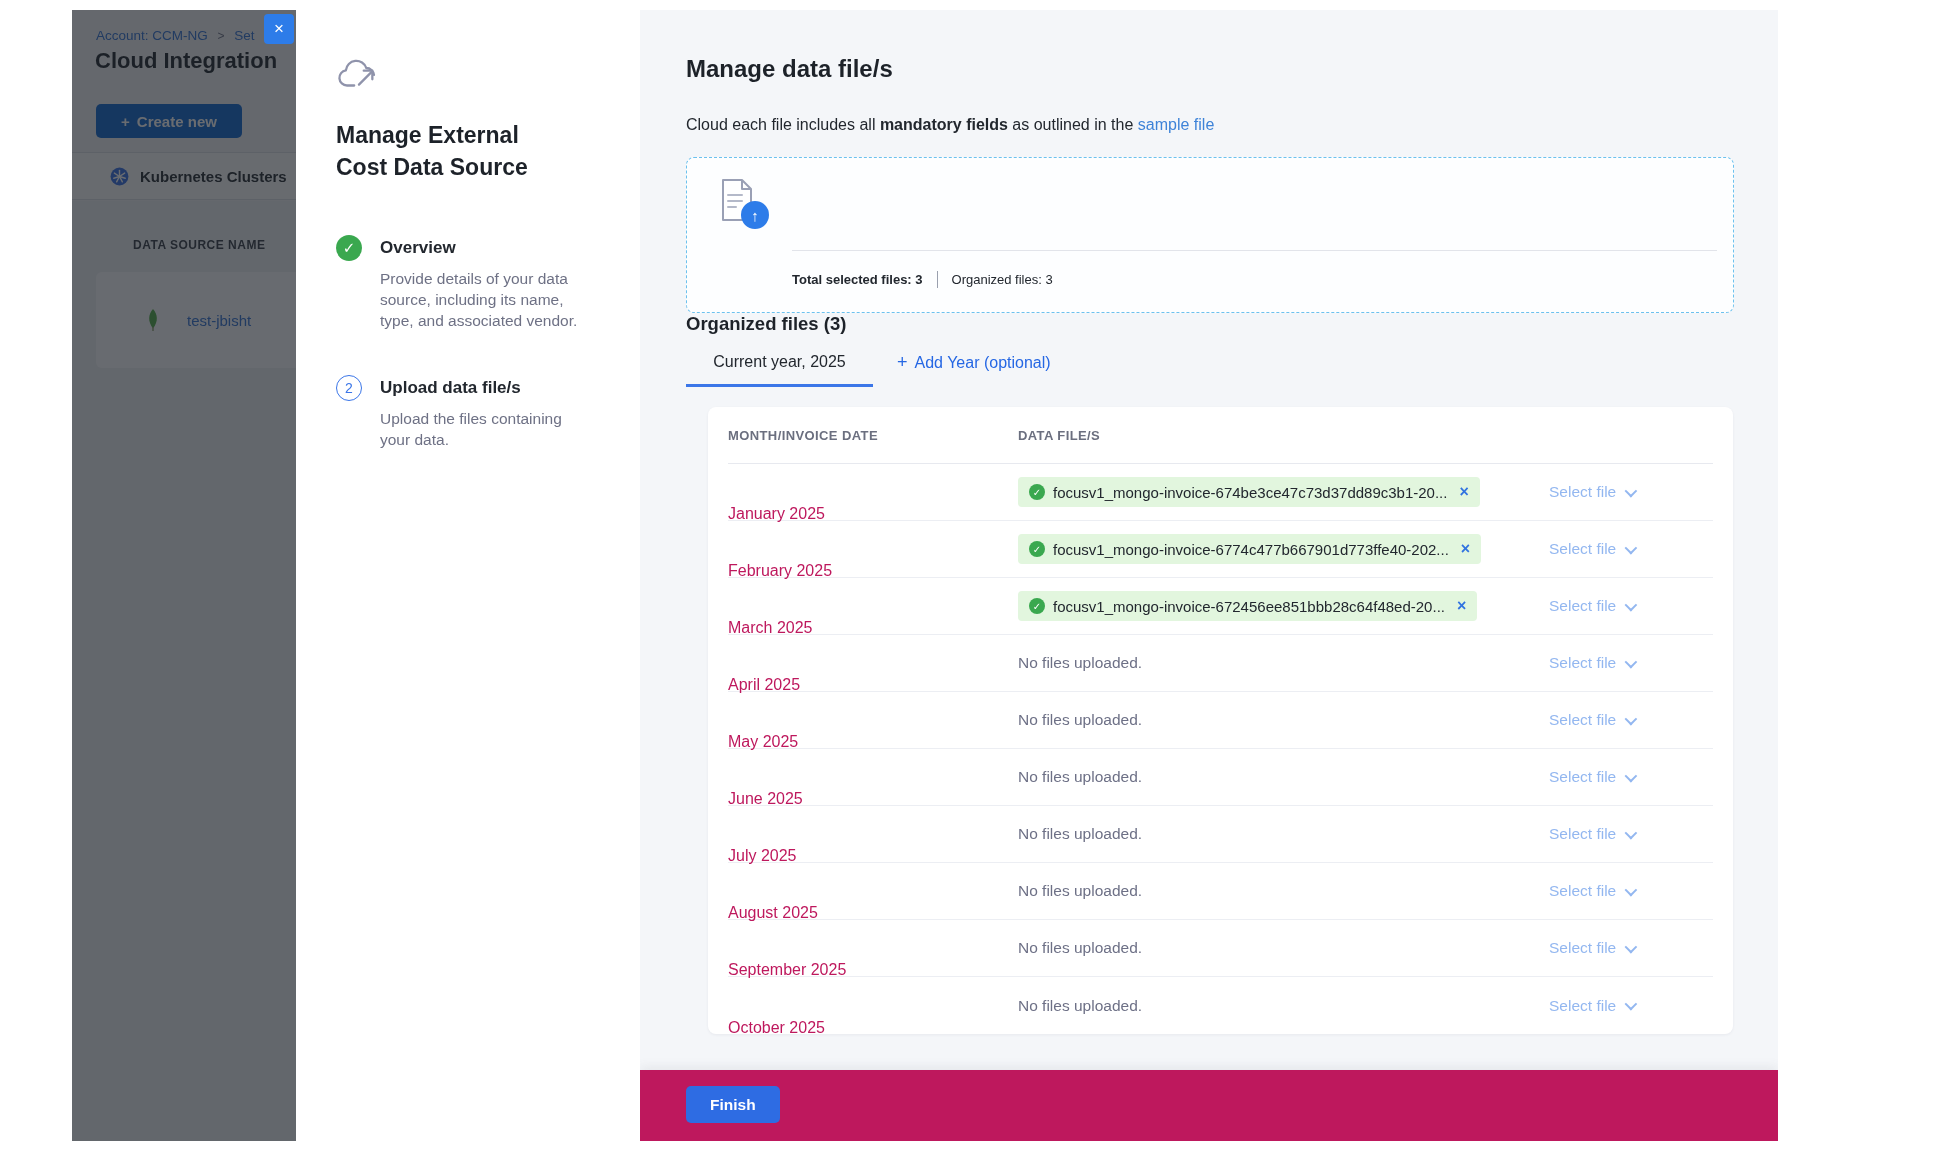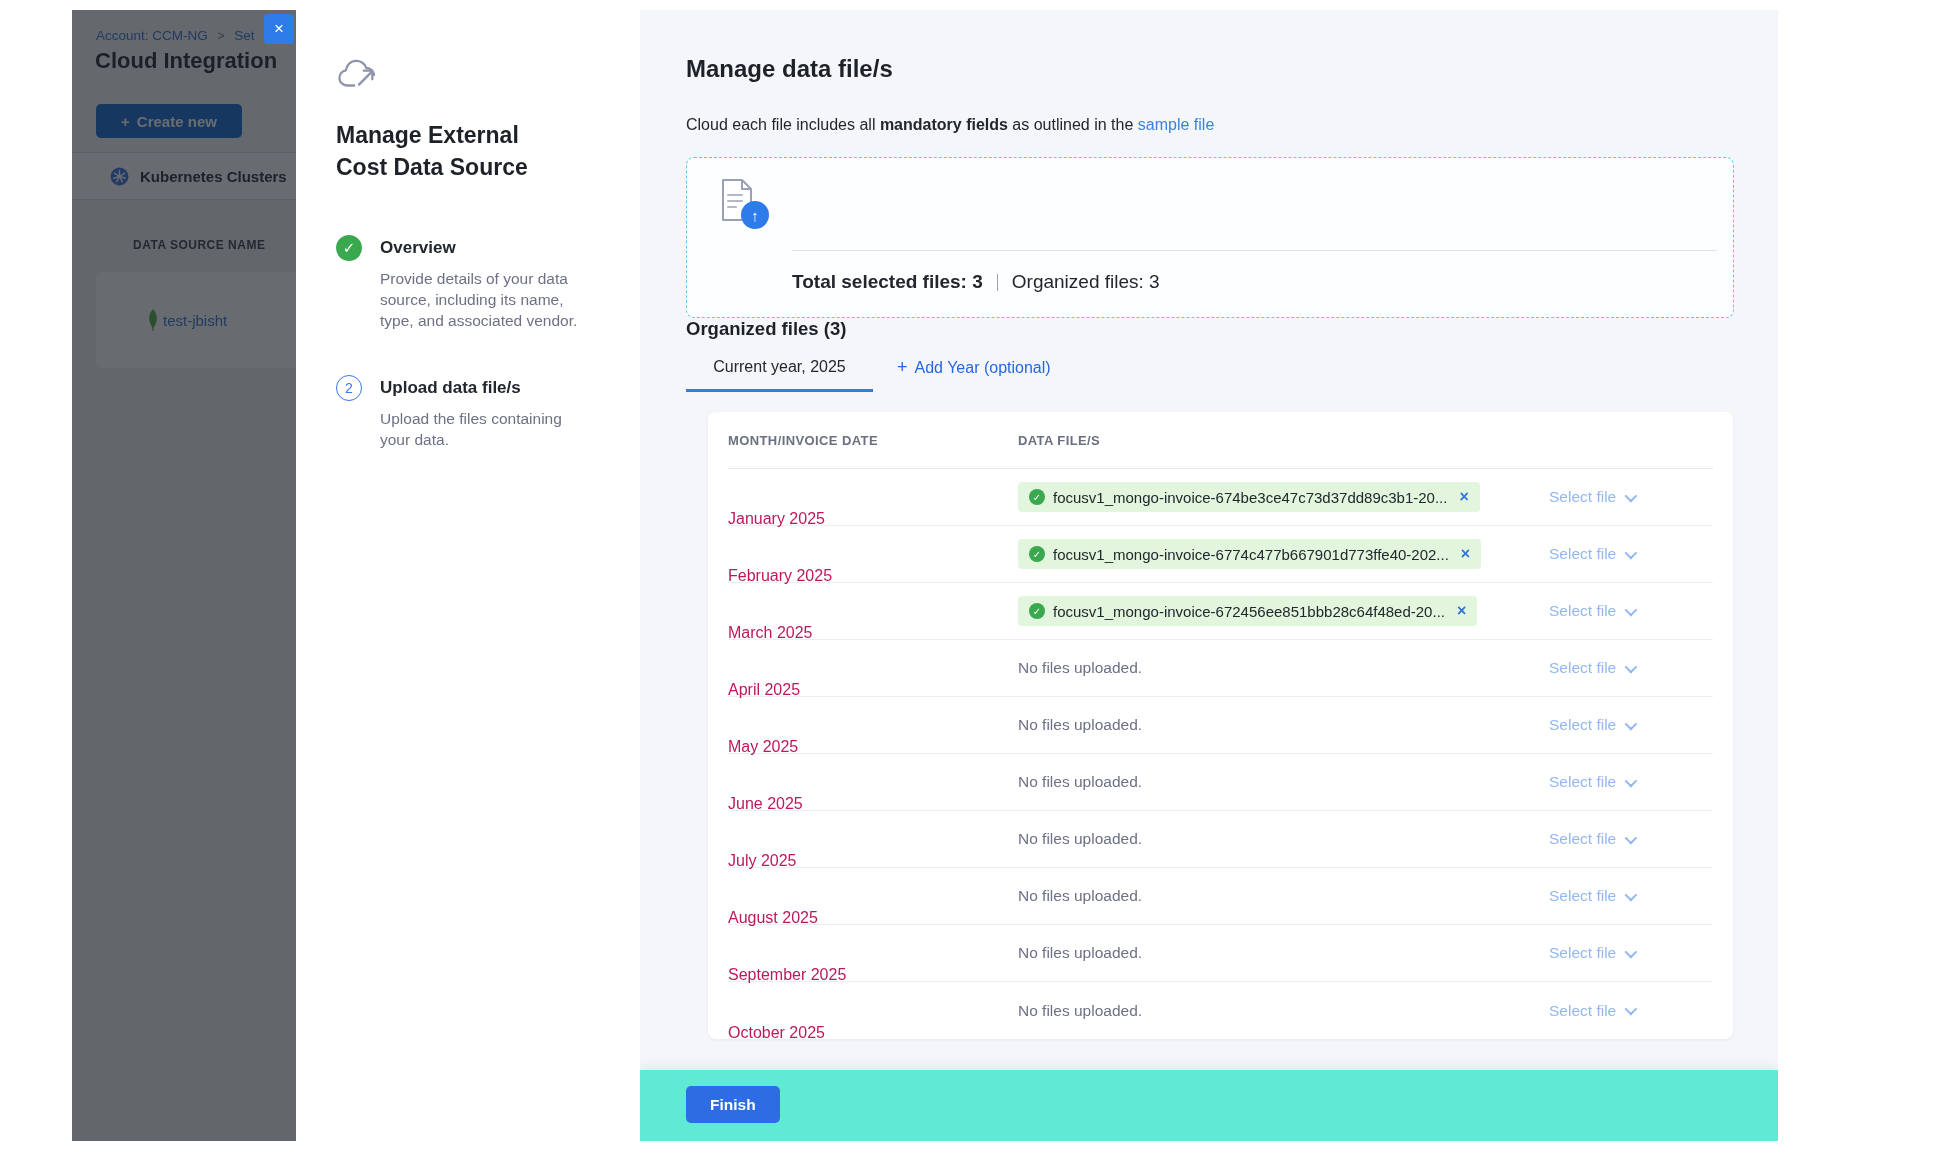--- a/index.html
+++ b/index.html
@@ -13,21 +13,21 @@
   .breadcrumb { position:absolute; left:24px; top:18px; font-size:13.5px; color:#2f6fd4; white-space:nowrap; }
   .breadcrumb .sep { color:#6e7185; margin:0 6px; font-size:12px; }
   .bd-title { position:absolute; left:23px; top:38px; font-size:22px; font-weight:bold; color:#1d2229; white-space:nowrap; }
   .create-btn { position:absolute; left:24px; top:94px; width:146px; height:34px; background:#0b63d0; color:#fff;
     border:none; border-radius:5px; font-size:15px; font-weight:bold; font-family:inherit; display:flex; align-items:center; justify-content:center; gap:7px; }
   .bd-div1 { position:absolute; left:0; top:142px; width:320px; height:1px; background:#dcdfe5; }
   .k8s-row { position:absolute; left:0; top:143px; width:320px; height:47px; background:#fbfcfd; display:flex; align-items:center; padding-left:38px; gap:11px; border-bottom:1px solid #dcdfe5; }
   .k8s-row .label { font-size:15px; font-weight:bold; color:#22272e; white-space:nowrap; }
   .ds-area { position:absolute; left:0; top:191px; width:320px; height:940px; background:#eef0f4; }
   .ds-header { position:absolute; left:61px; top:228px; font-size:12px; font-weight:bold; letter-spacing:.5px; color:#343a44; white-space:nowrap; }
-  .ds-card { position:absolute; left:24px; top:262px; width:276px; height:96px; background:#fdfdfe; border-radius:6px; display:flex; align-items:center; padding-left:47px; gap:0; }
+  .ds-card { position:absolute; left:24px; top:262px; width:276px; height:96px; background:#fdfdfe; border-radius:6px; display:flex; align-items:center; padding-left:47px; gap:24px; }
   .ds-name { font-size:15px; color:#2f6fd4; font-weight:500; white-space:nowrap; }
   .dim-overlay { position:absolute; inset:0; background:rgba(28,32,38,0.66); }
 
   
   .drawer { position:relative; flex:1; height:100%; display:flex; background:#fff; }
   .close-btn { position:absolute; left:-32px; top:4px; width:30px; height:30px; background:#2d7ce9; color:#fff;
     border:none; border-radius:4px; font-size:17px; line-height:28px; font-family:inherit; cursor:pointer; z-index:5; }
 
   
   .steps-panel { width:344px; flex:none; padding:47px 30px 0 40px; background:#fff; }
@@ -49,21 +49,21 @@
   .instructions b { font-weight:bold; }
   .link { color:#3e83d8; cursor:pointer; }
 
   .dropzone { margin-top:19px; width:1048px; border:1.5px dashed #6cc1ee; border-radius:8px; background:#fdfeff; padding:20px 16px 24px 32px; cursor:pointer; }
   .dz-top { display:flex; gap:21px; }
   .dz-icon { position:relative; width:52px; height:54px; flex:none; }
   .dz-circle { position:absolute; left:22px; top:23px; width:28px; height:28px; border-radius:50%; background:#2d7ce9; color:#fff; font-size:15px; font-weight:bold; display:flex; align-items:center; justify-content:center; }
   .dz-title { font-size:16px; font-weight:bold; margin-top:2px; }
   .dz-sub { margin-top:9px; font-size:15.5px; color:#6d7086; }
   .dz-divider { margin:18px 0 0 73px; border-top:1px solid #e2e4ea; }
-  .dz-totals { margin:20px 0 0 73px; display:flex; align-items:center; font-size:19px; }
+  .dz-totals { margin:20px 0 0 73px; display:flex; align-items:center; font-size:13px; }
   .dz-totals .tsel { font-weight:bold; }
   .dz-totals .vbar { width:1px; height:17px; background:#9aa0ae; margin:0 14px; }
 
   .org-heading { font-size:18.5px; font-weight:bold; color:#1d2229; }
   .tabs { margin-top:17px; display:flex; align-items:flex-end; }
   .tab-active { width:187px; text-align:center; font-size:16px; color:#22272e; padding-bottom:13px; border-bottom:3px solid #3b76e8; cursor:pointer; }
   .add-year { margin-left:24px; padding-bottom:14px; font-size:16px; font-weight:500; color:#2567e4; display:flex; align-items:center; gap:7px; cursor:pointer; }
   .add-year .plus { font-size:18px; font-weight:400; }
 
   .card { margin-top:20px; margin-left:22px; width:1025px; background:#fff; border-radius:8px; box-shadow:0 1px 3px rgba(40,41,61,0.06); padding:0 20px; }
@@ -76,21 +76,21 @@
   .trow:last-child { border-bottom:none; }
   .month { font-size:16px; color:#be185d;margin-top:44px; }
   .nofiles { font-size:15.5px; color:#6d7086; }
   .chip { display:inline-flex; align-items:center; height:30px; background:#e2f6de; border-radius:4px; padding:0 11px; gap:8px; }
   .chip-check { width:16px; height:16px; border-radius:50%; background:#3aa84f; color:#fff; font-size:10px; display:flex; align-items:center; justify-content:center; flex:none; }
   .chip-name { font-size:15px; color:#22272e; white-space:nowrap; }
   .chip-x { color:#3173e0; font-size:16px; font-weight:bold; margin-left:4px; cursor:pointer; }
   .select-file { font-size:15.5px; font-weight:500; color:#93b7f0; cursor:pointer; display:flex; align-items:center; gap:9px; }
   .chev { width:9px; height:9px; border-right:2px solid #93b7f0; border-bottom:2px solid #93b7f0; transform:rotate(45deg) translateY(-2px); }
 
-  .footer { position:absolute; left:0; right:0; bottom:0; height:71px; background:#5eead4; box-shadow:0 -3px 10px rgba(96,97,112,0.10); }
+  .footer { position:absolute; left:0; right:0; bottom:0; height:71px; background:#be185d; box-shadow:0 -3px 10px rgba(96,97,112,0.10); }
   .finish-btn { position:absolute; left:46px; top:16px; height:37px; padding:0 24px; background:#2e6ce3; color:#fff; border:none; border-radius:5px;
     font-size:15.5px; font-weight:bold; font-family:inherit; cursor:pointer; }
 
   svg { display:block; }
 </style>
 </head>
 <body>
 
 <div class="screen">
   <div class="app">

